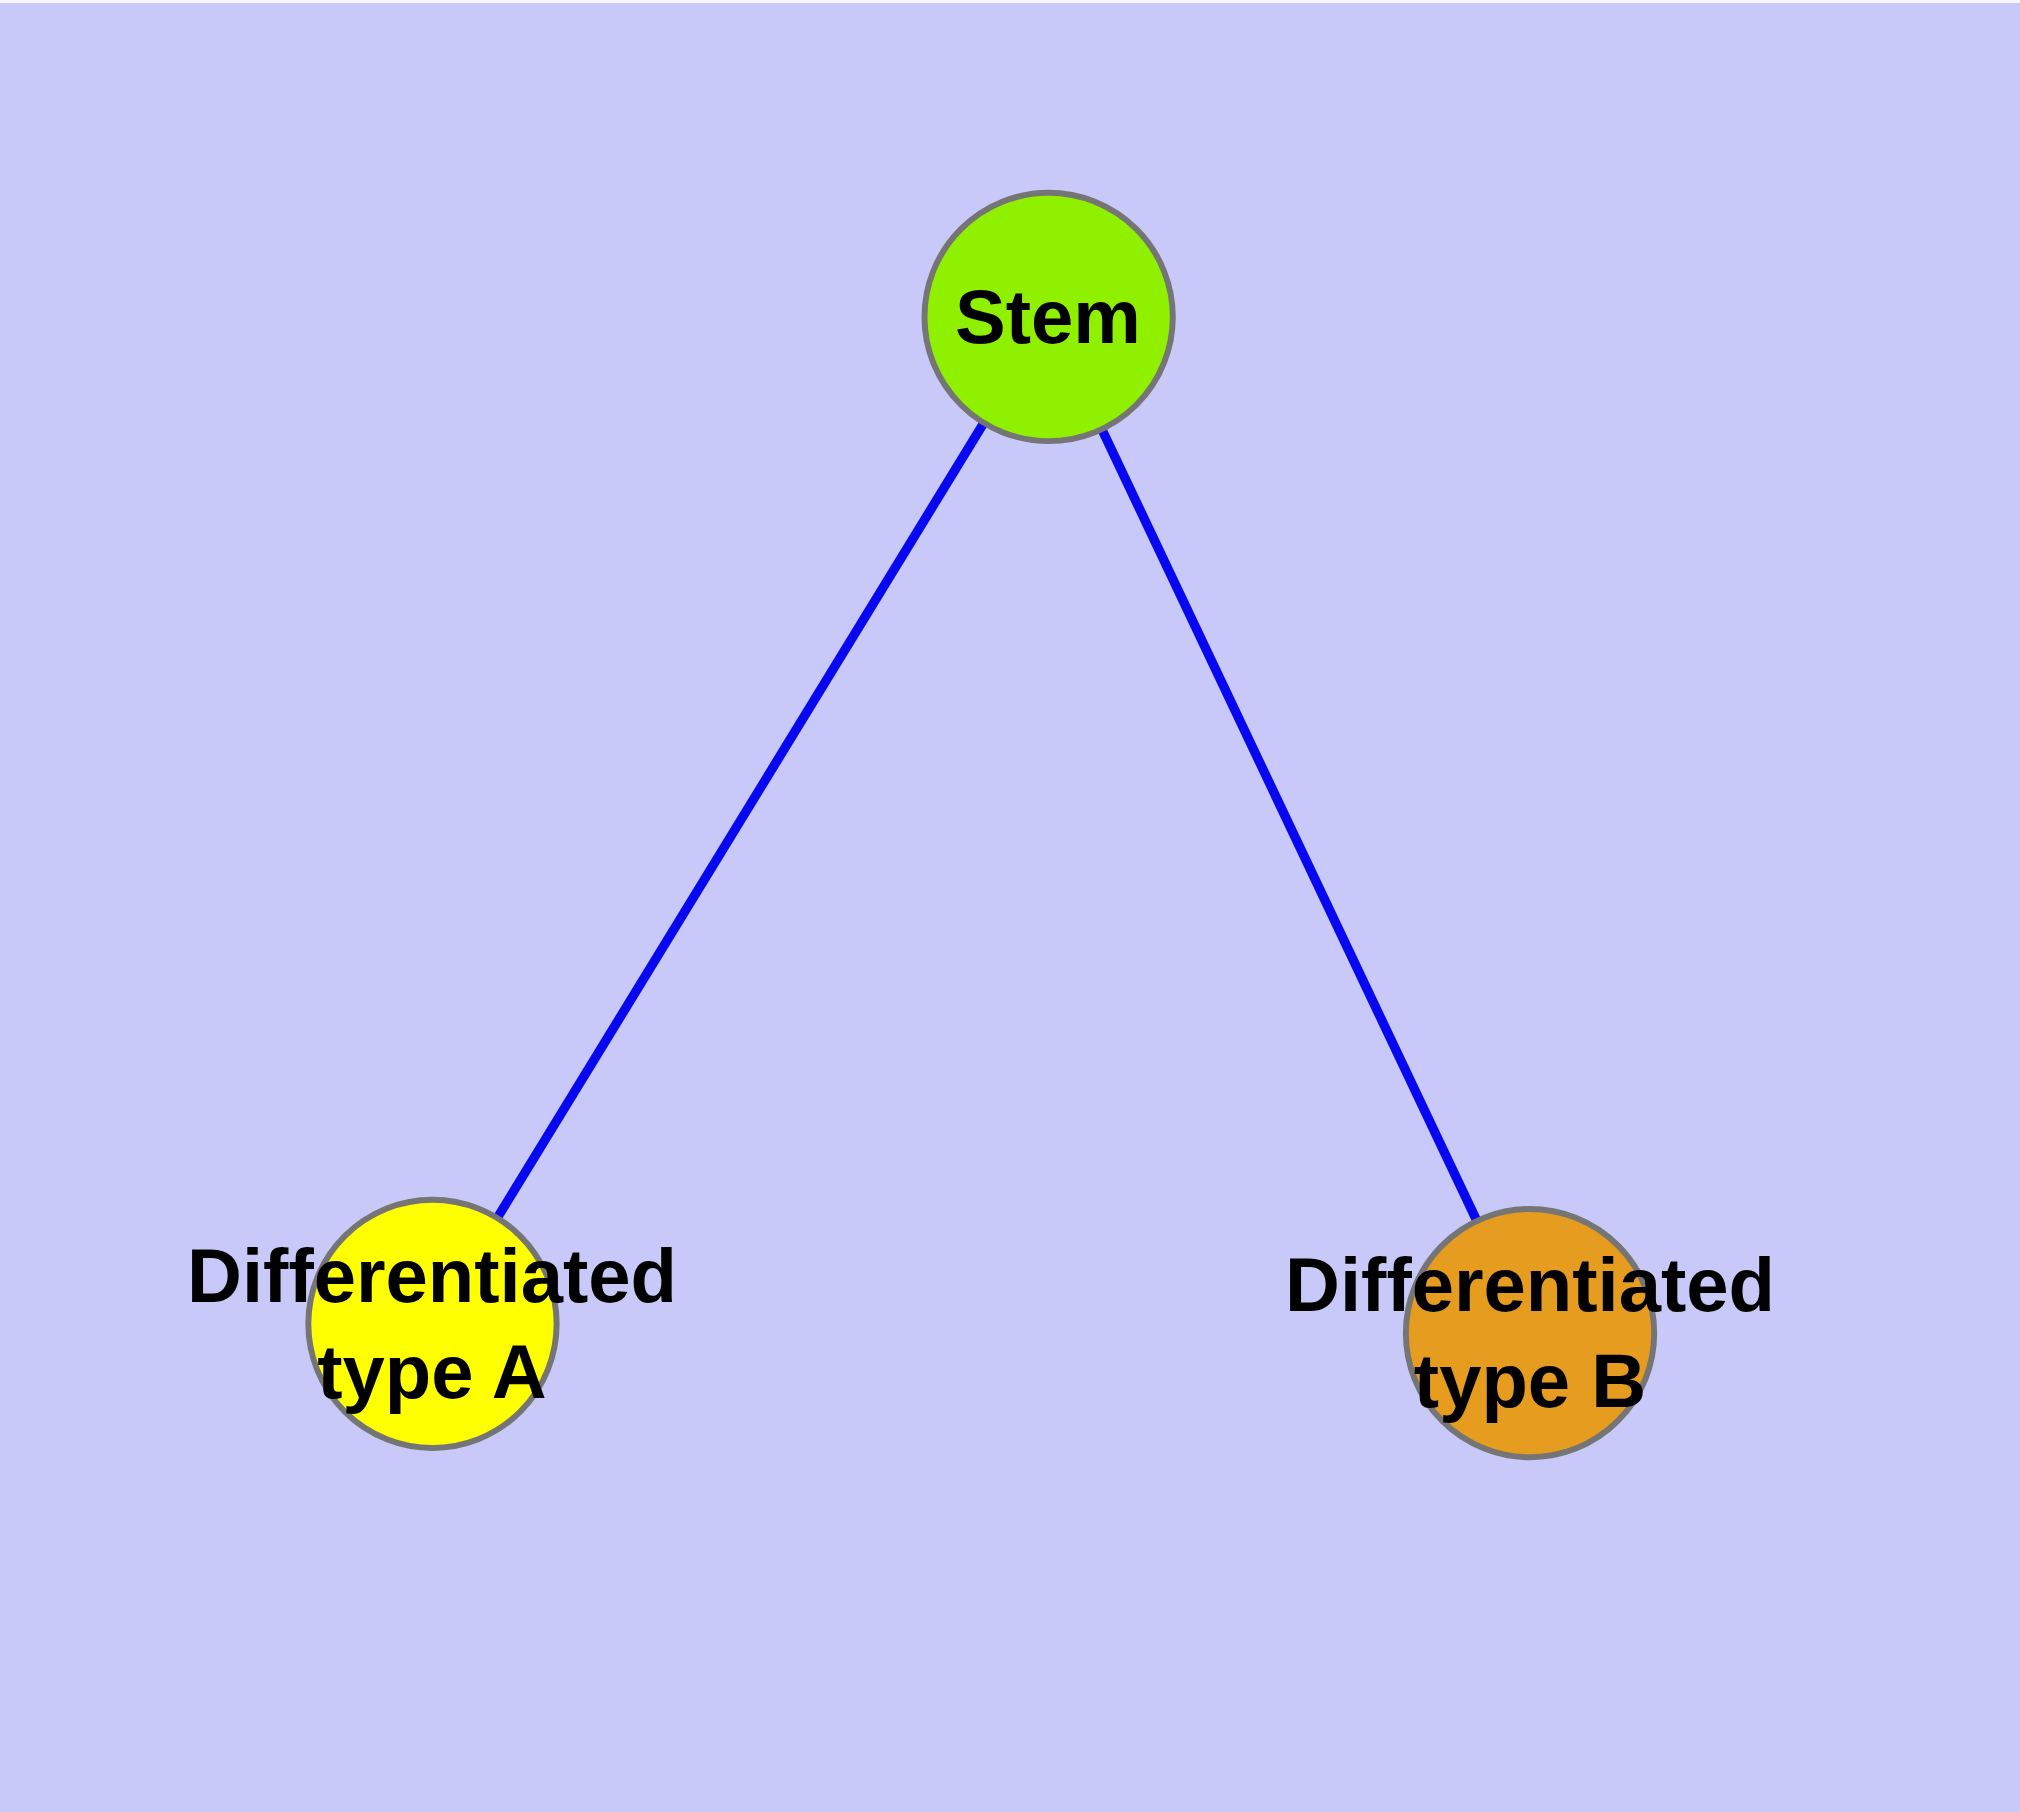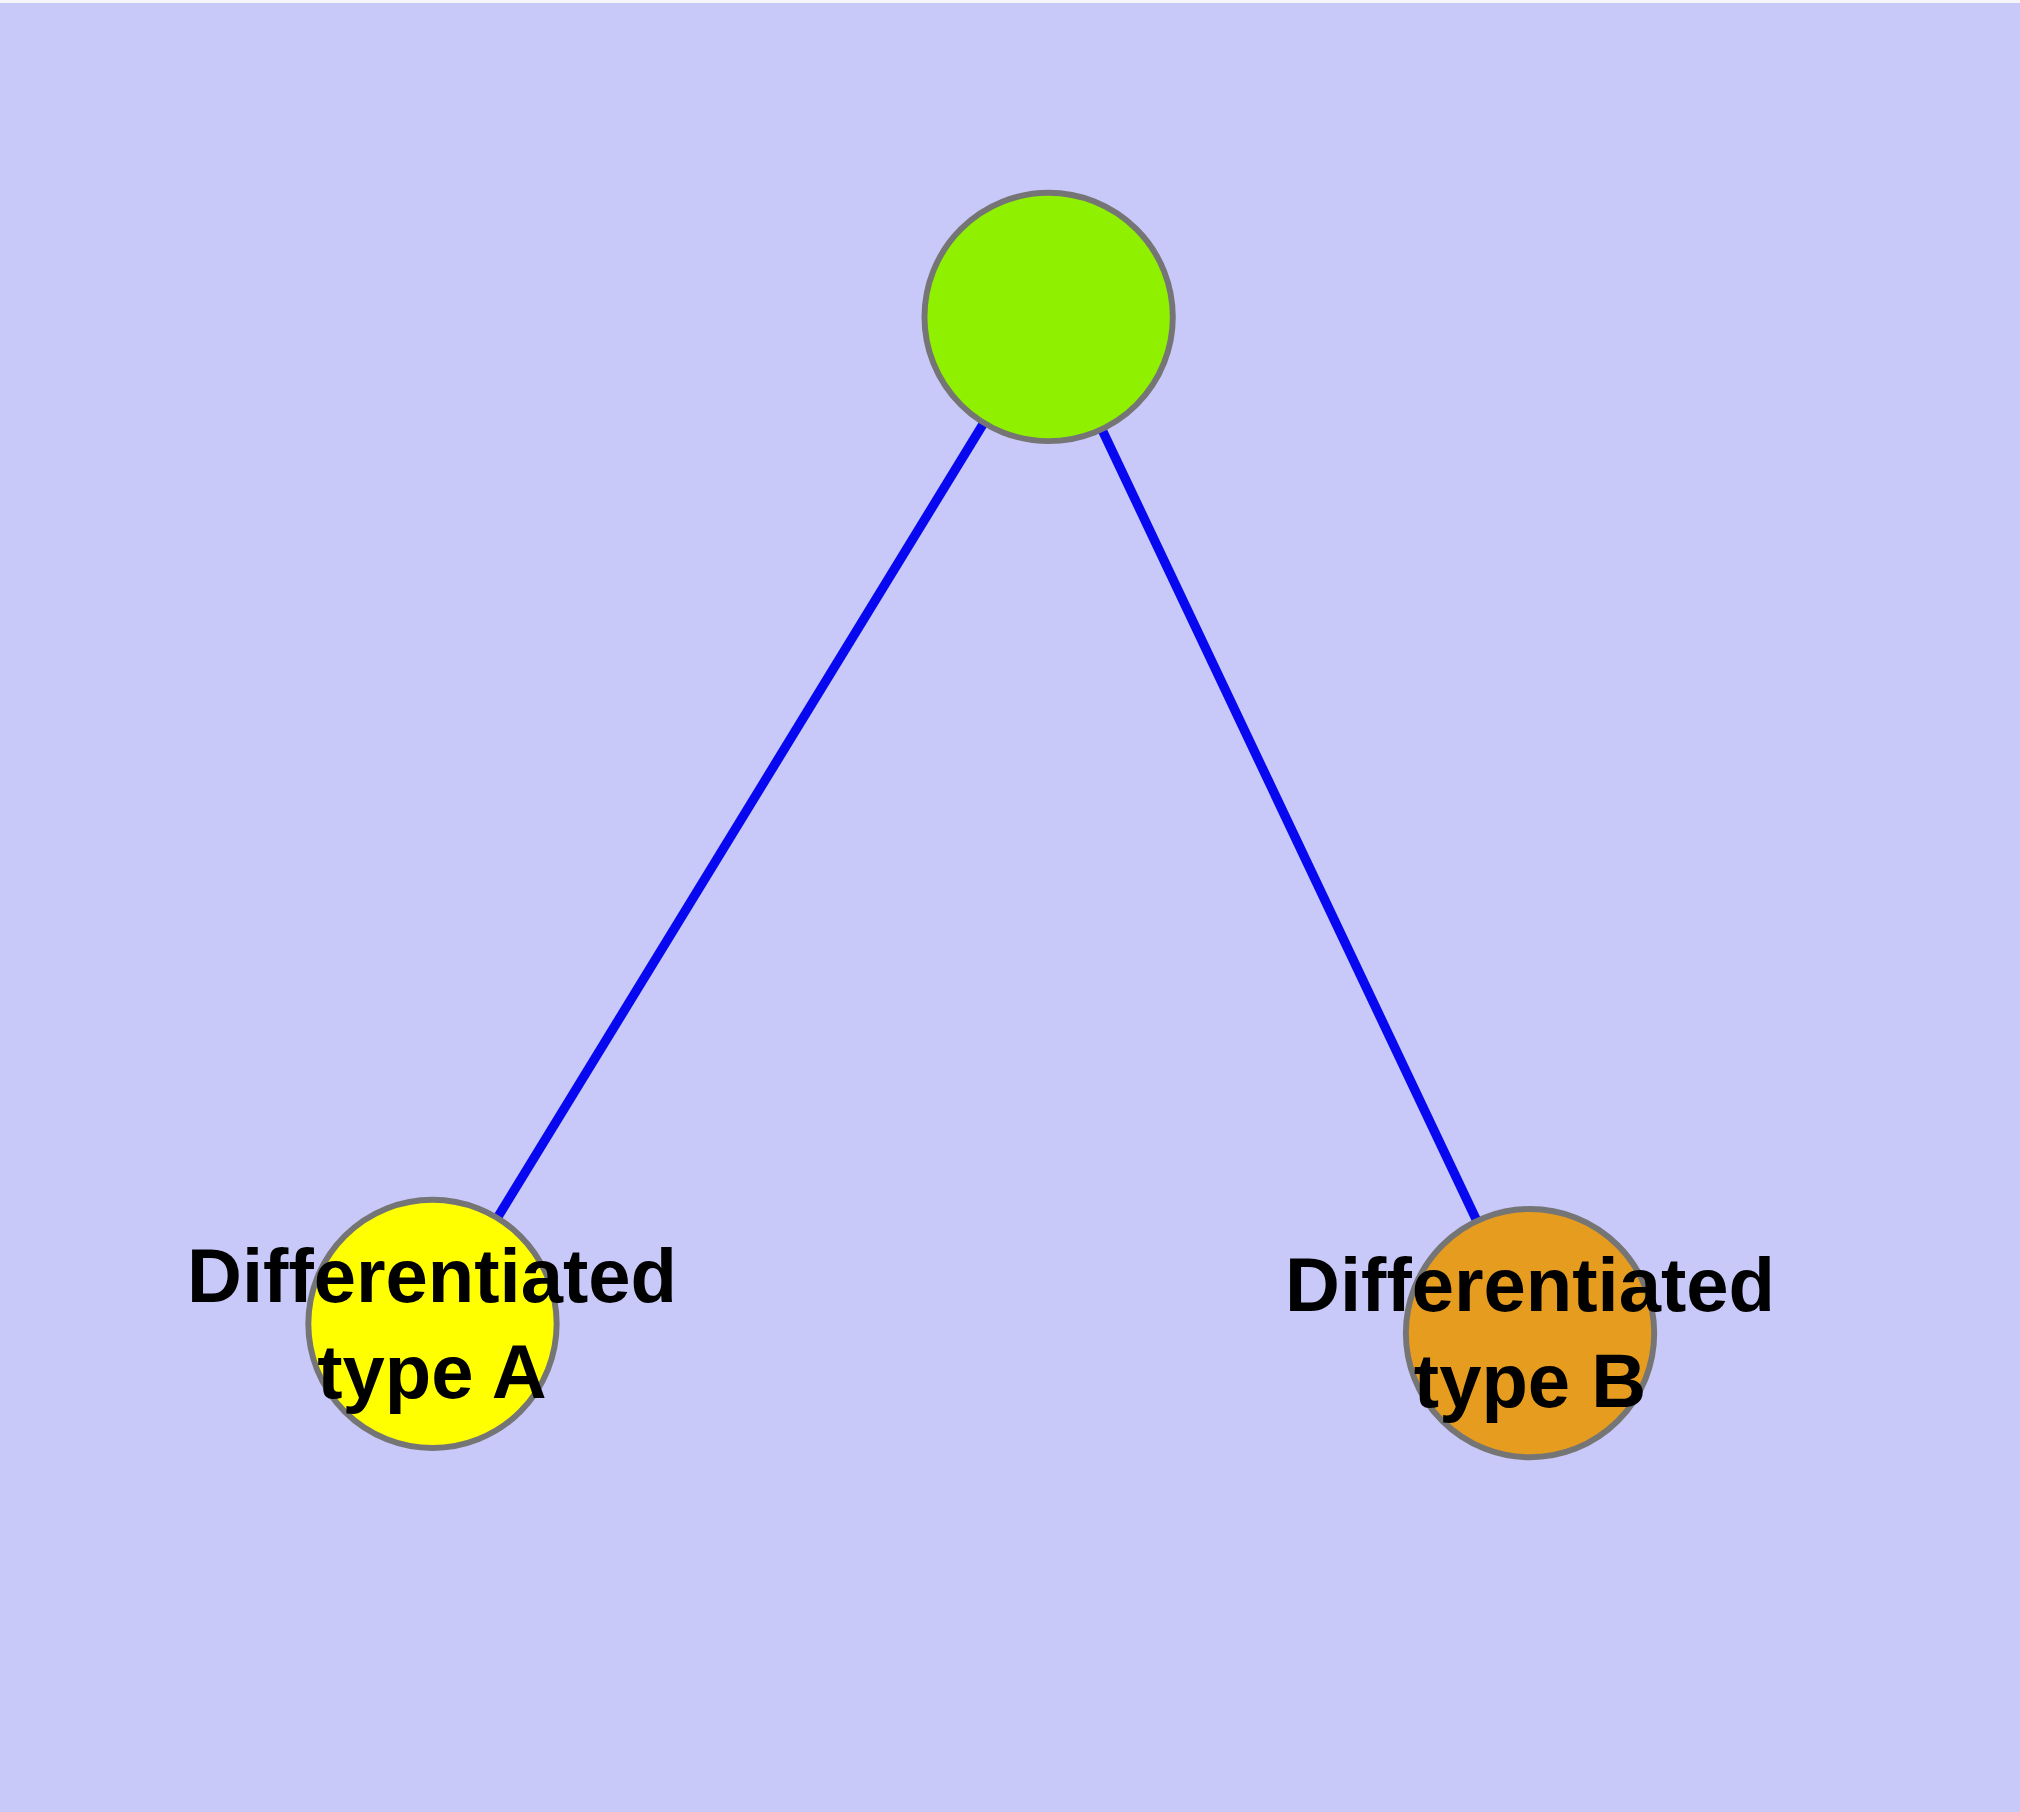--- a/index.html
+++ b/index.html
@@ -45,20 +45,21 @@
   <div class="top-edge" style="background: rgb(245, 245, 251);"></div>
 
   <svg class="graph" viewBox="0 0 2384 2138" preserveAspectRatio="xMidYMid meet">
       <line x1="1237" y1="374" x2="510" y2="1562" stroke="#0808F0" stroke-width="11"></line>
       <line x1="1237" y1="374" x2="1805" y2="1573" stroke="#0808F0" stroke-width="11"></line>
       <circle cx="1237" cy="374" r="146.5" fill="#8FF000" stroke="#757575" stroke-width="7"></circle>
       <circle cx="510" cy="1562" r="146.5" fill="#FFFF00" stroke="#757575" stroke-width="7"></circle>
       <circle cx="1805" cy="1573" r="146.5" fill="#E69C1E" stroke="#757575" stroke-width="7"></circle>
     </svg>
 
+  <div class="node-label" style="left: 1048px; top: 317px; color: rgb(0, 0, 0);">Stem</div>
 
   <div class="node-label" style="left: 432px; top: 1324px; color: rgb(0, 0, 0);">Differentiated
 type A</div>
 
   <div class="node-label" style="left: 1530px; top: 1333px; color: rgb(0, 0, 0);">Differentiated
 type B</div>
 </div>
 
 
 </body></html>

